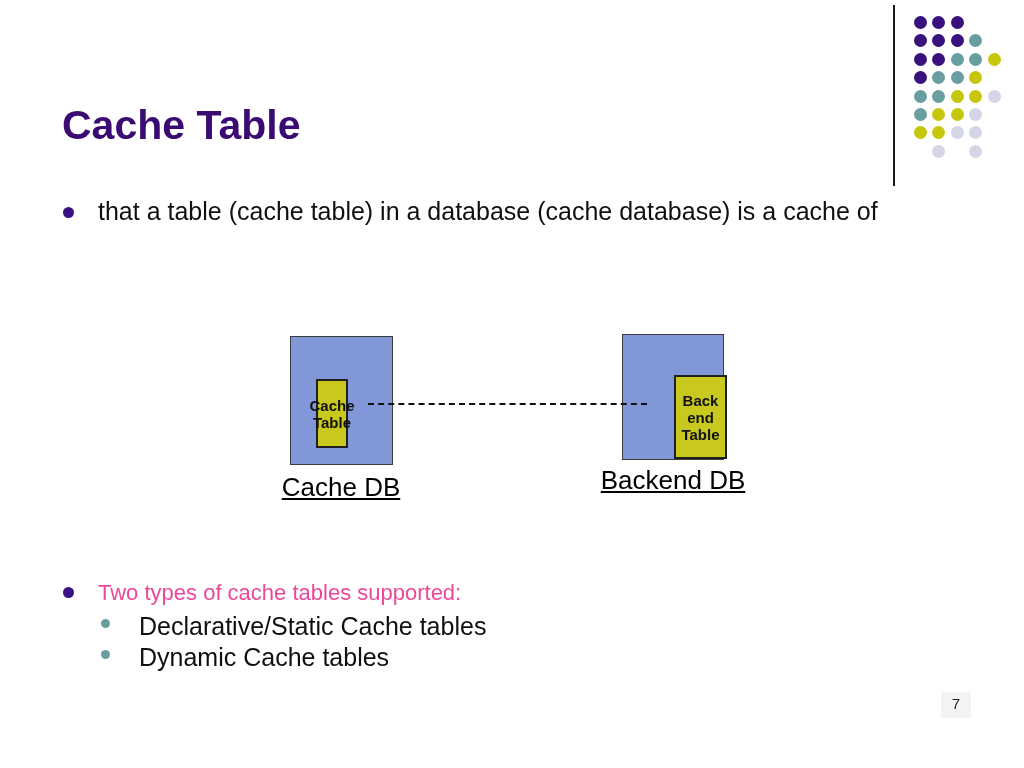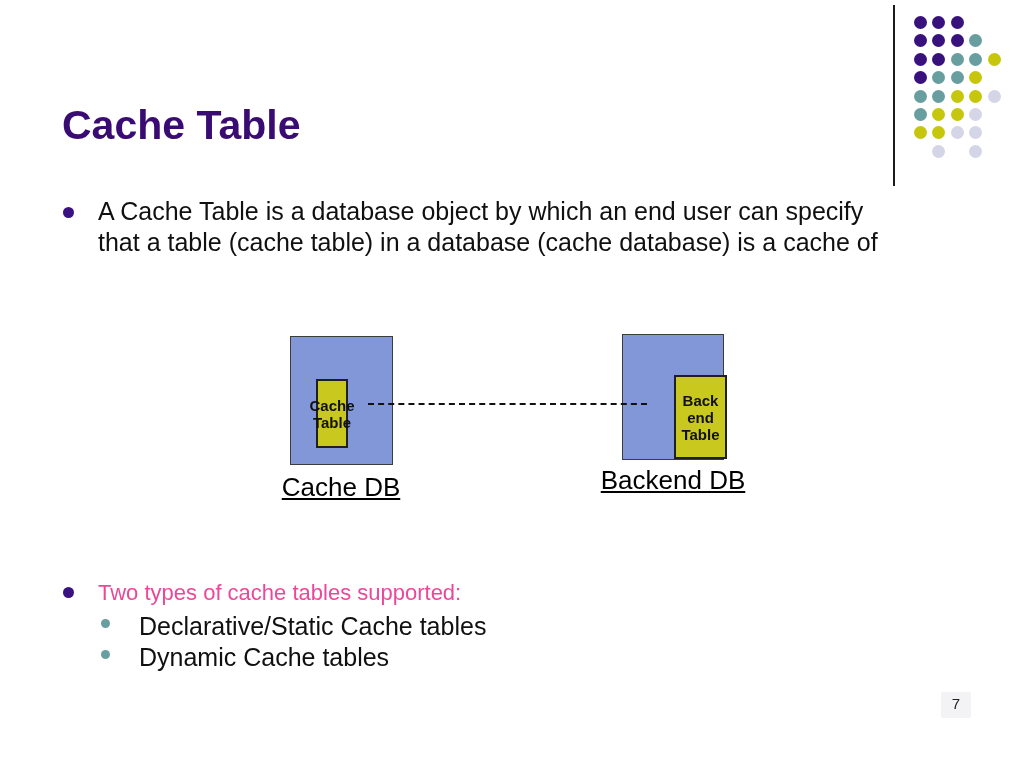--- a/index.html
+++ b/index.html
@@ -120,21 +120,20 @@
     <div class="dot" style="left: 0px; top: 110.4px; background: rgb(198, 199, 12);"></div>
     <div class="dot" style="left: 18.4px; top: 110.4px; background: rgb(198, 199, 12);"></div>
     <div class="dot" style="left: 36.8px; top: 110.4px; background: rgb(213, 213, 232);"></div>
     <div class="dot" style="left: 55.2px; top: 110.4px; background: rgb(213, 213, 232);"></div>
     <div class="dot" style="left: 18.4px; top: 128.8px; background: rgb(213, 213, 232);"></div>
     <div class="dot" style="left: 55.2px; top: 128.8px; background: rgb(213, 213, 232);"></div>
   </div>
 
 <div class="abs bullet-dot" style="left:63px; top:207px;"></div>
 <div class="abs para">
-  <div>A Cache Table is a database object by which an end user can specify</div>
   <div>that a table (cache table) in a database (cache database) is a cache of</div>
 </div>
 
 <div class="abs db-box" style="left:290px; top:336px; width:103px; height:129px;"></div>
 <div class="abs table-box" style="left:316px; top:379px; width:32px; height:69px;">Cache
 Table</div>
 
 <div class="abs db-box" style="left:622px; top:334px; width:102px; height:126px;"></div>
 <div class="abs table-box" style="left:674px; top:375px; width:53px; height:84px;">Back
 end

